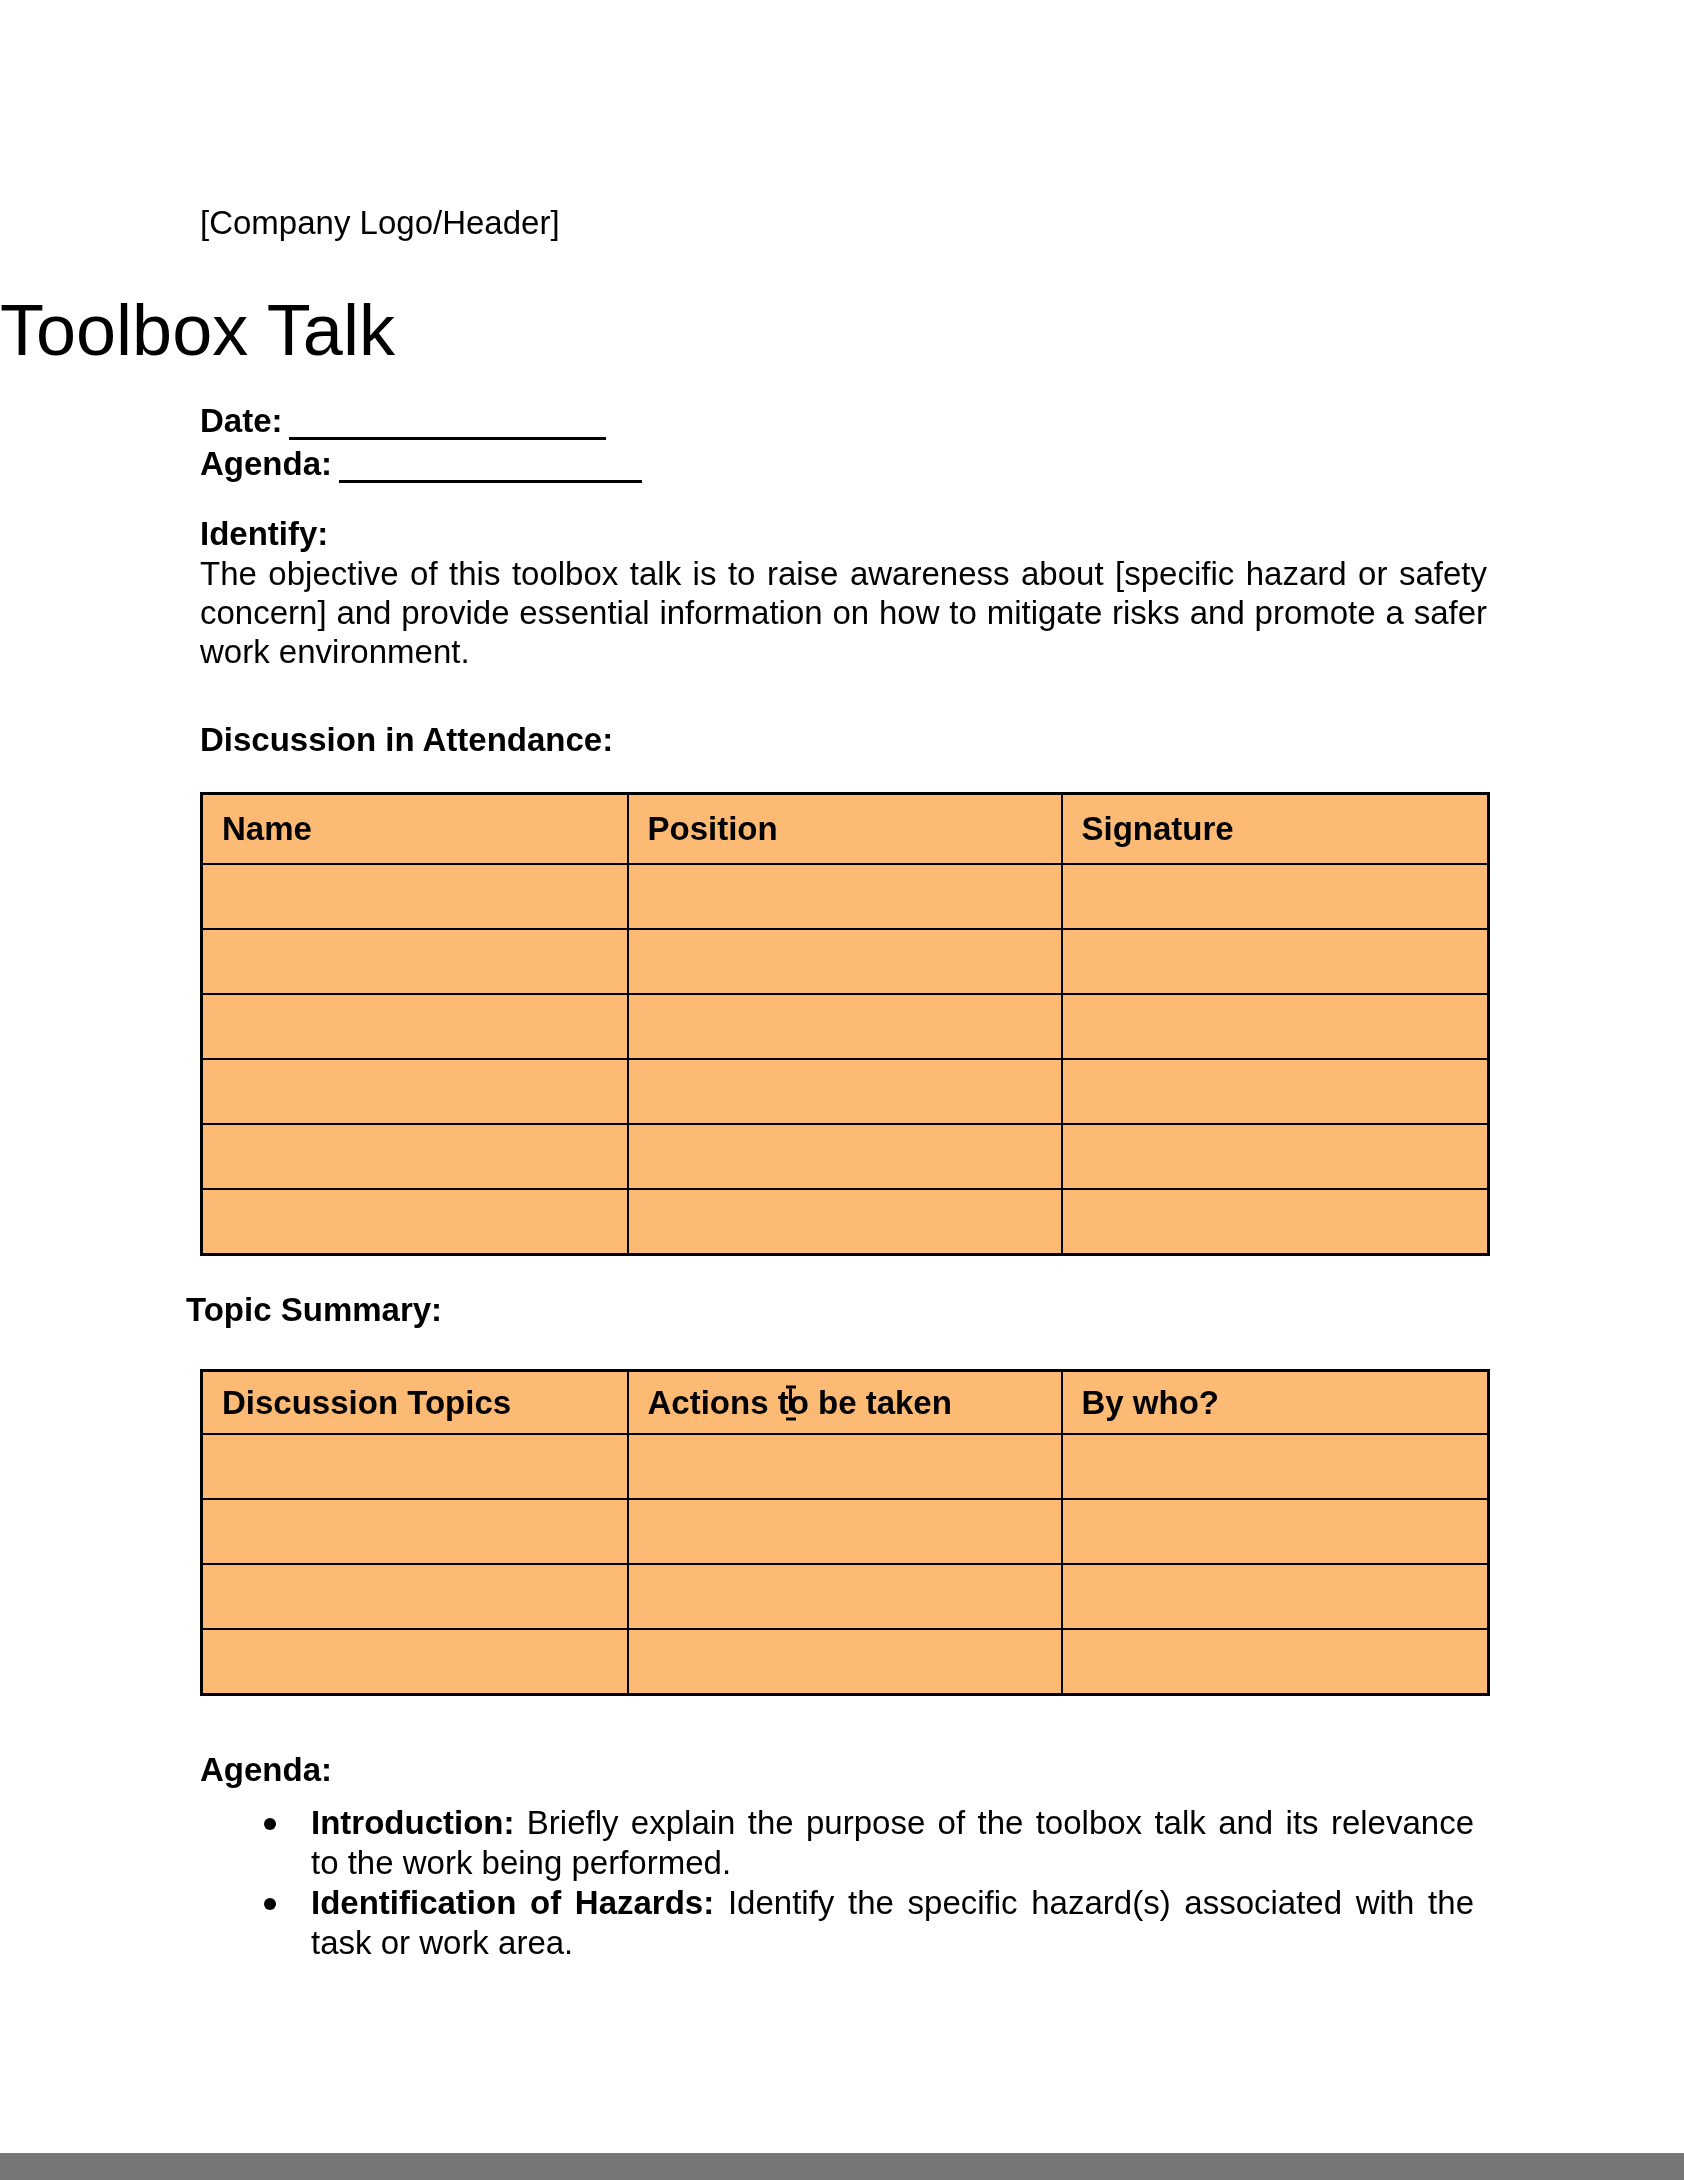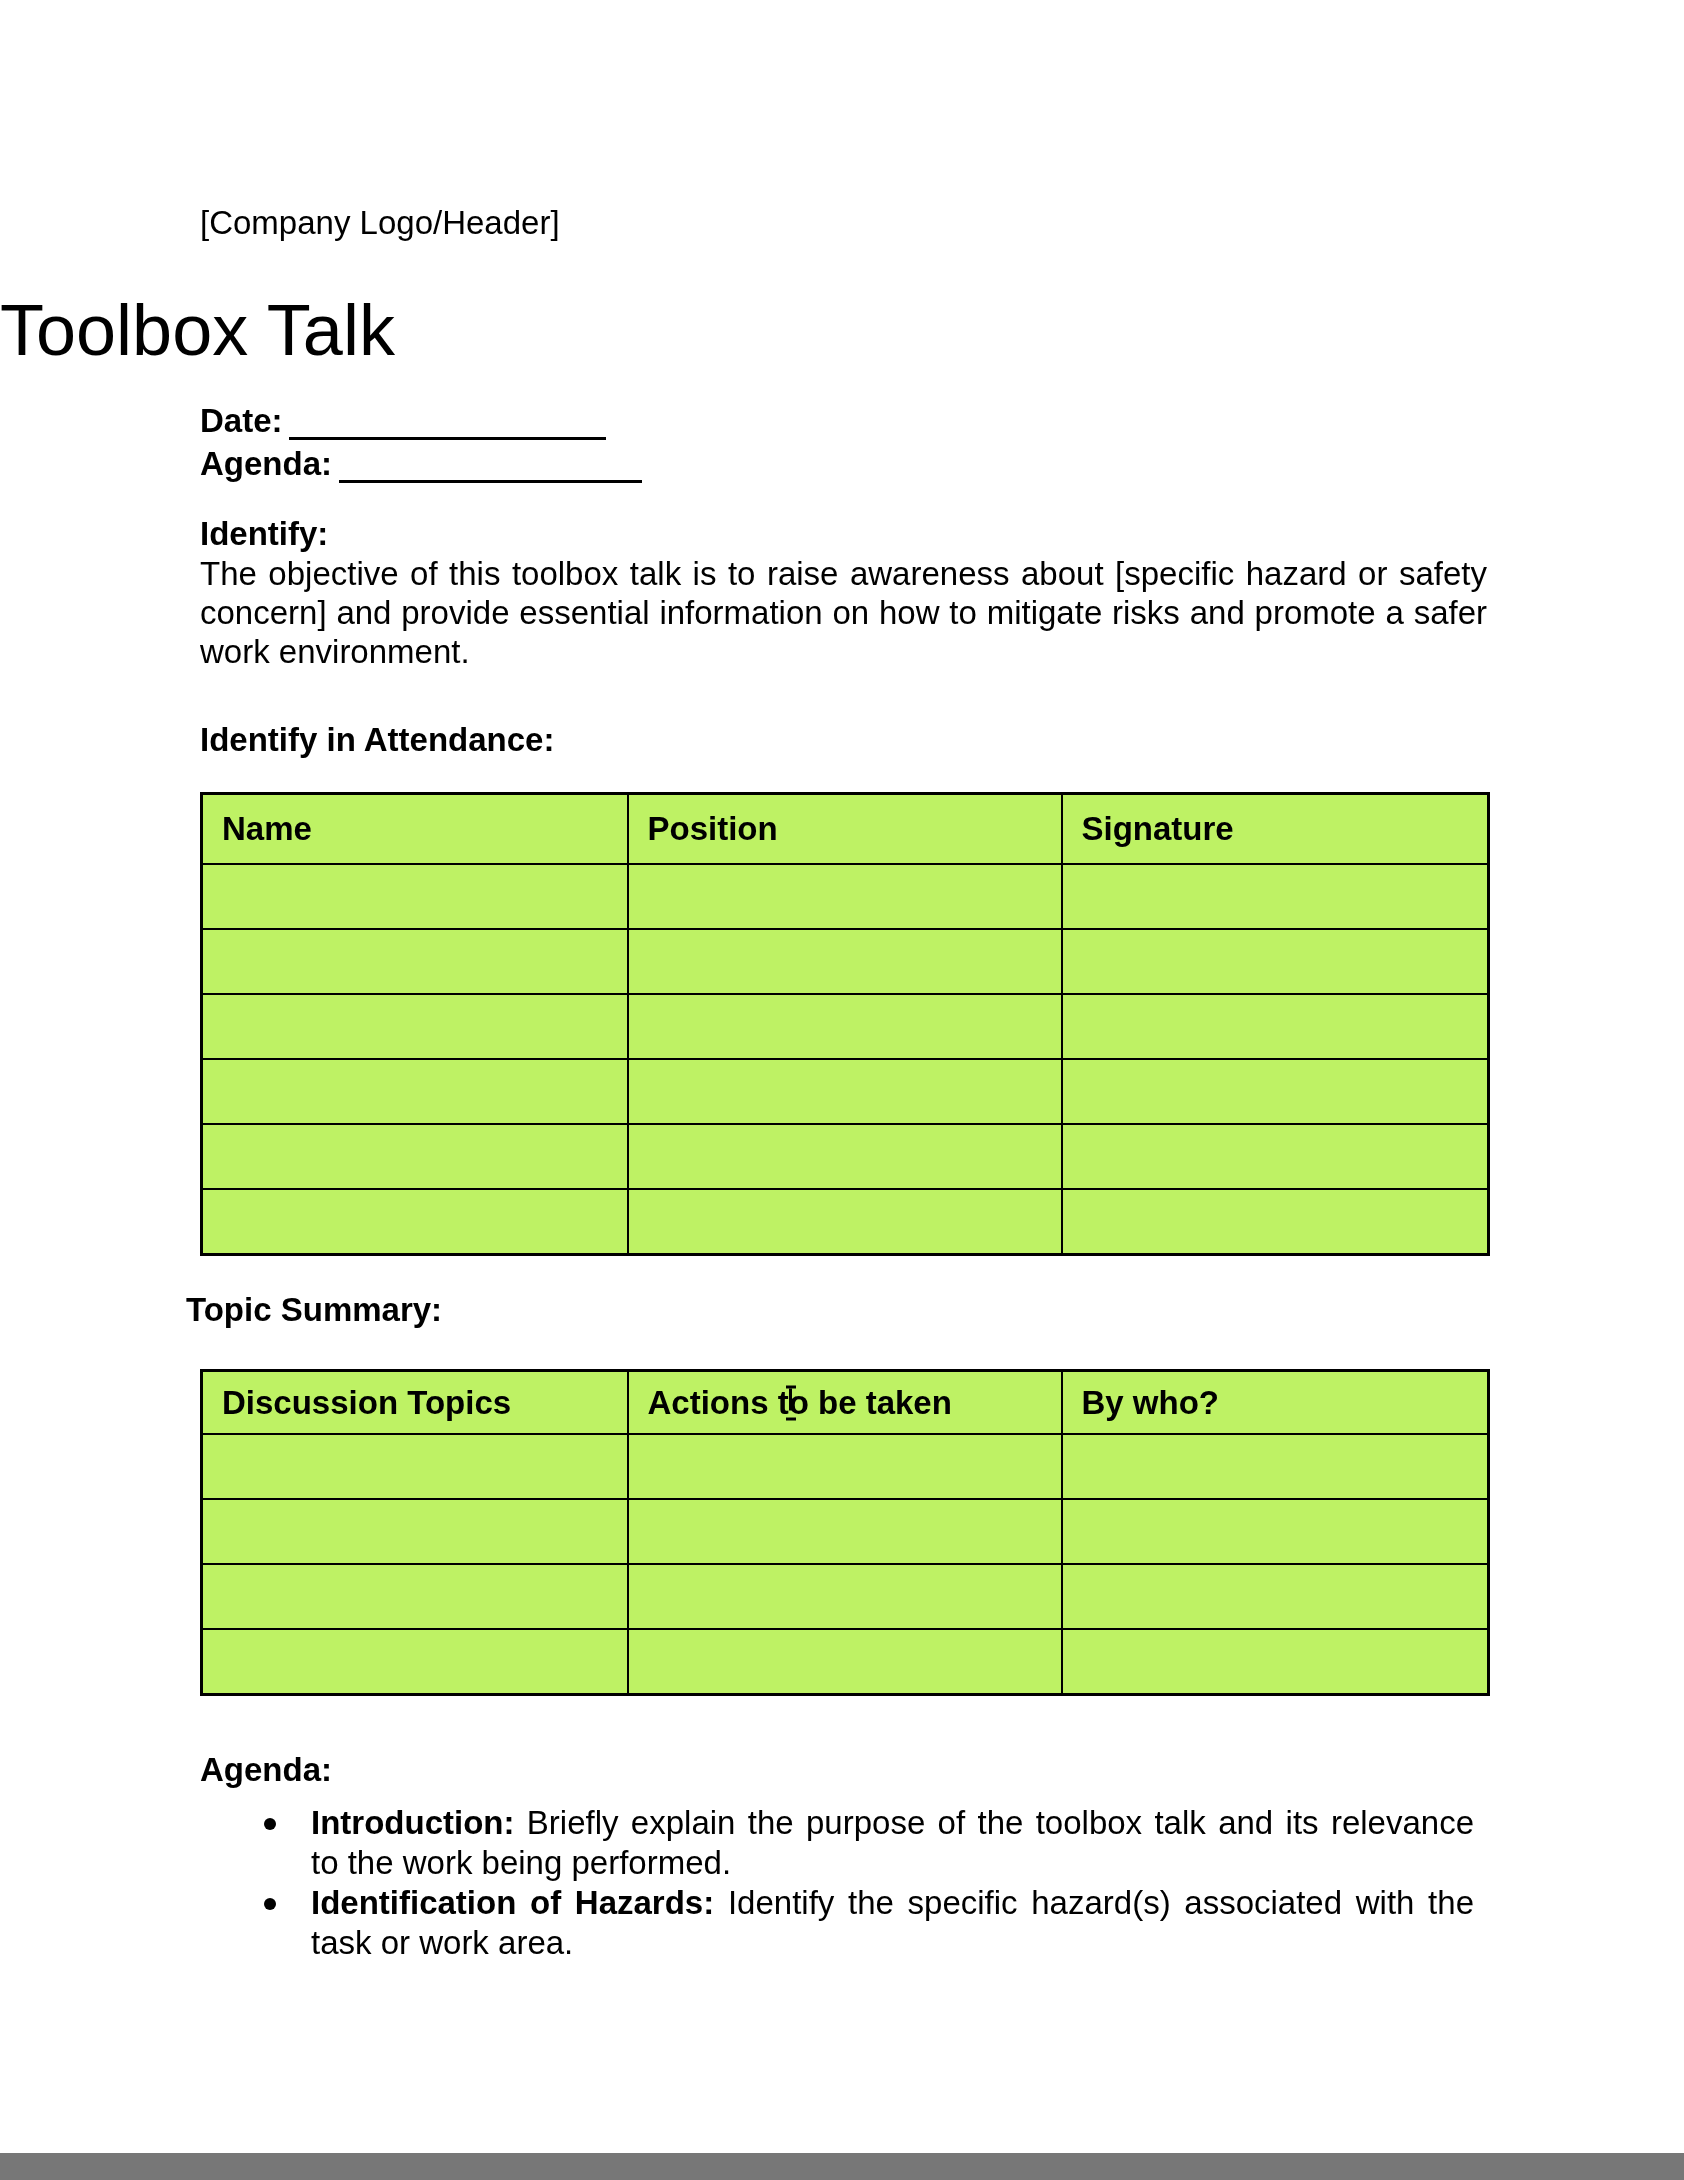--- a/index.html
+++ b/index.html
@@ -38,21 +38,21 @@
   .para{
     margin:0;font-size:33px;line-height:39px;
     text-align:justify;
   }
   .personnel-heading{top:720px;left:200px;}
   .summary-heading{top:1290px;left:186px;}
   table.grid{
     border-collapse:collapse;
     table-layout:fixed;
     width:1287px;
-    background:#bef264;
+    background:#fdba74;
   }
   .table1-pos{top:792px;left:200px;}
   .table2-pos{top:1369px;left:200px;}
   table.grid col.c1{width:426px;}
   table.grid col.c2{width:434px;}
   table.grid col.c3{width:427px;}
   table.grid th, table.grid td{
     border:2.6px solid #000;
     padding:0 0 0 19px;
     vertical-align:middle;
@@ -115,21 +115,21 @@
 
   <div class="abs field-line topic">
     <span class="field-label">Agenda:</span><span class="fill-line topic-w"></span>
   </div>
 
   <div class="abs objective-block">
     <div class="section-heading">Identify:</div>
     <p class="para">The objective of this toolbox talk is to raise awareness about [specific hazard or safety concern] and provide essential information on how to mitigate risks and promote a safer work environment.</p>
   </div>
 
-  <div class="abs section-heading personnel-heading">Identify in Attendance:</div>
+  <div class="abs section-heading personnel-heading">Discussion in Attendance:</div>
 
   <table class="abs grid table1-pos">
     <colgroup>
         <col class="c1">
         <col class="c2">
         <col class="c3">
       </colgroup>
     <thead>
       <tr>
         <th>Name</th>

